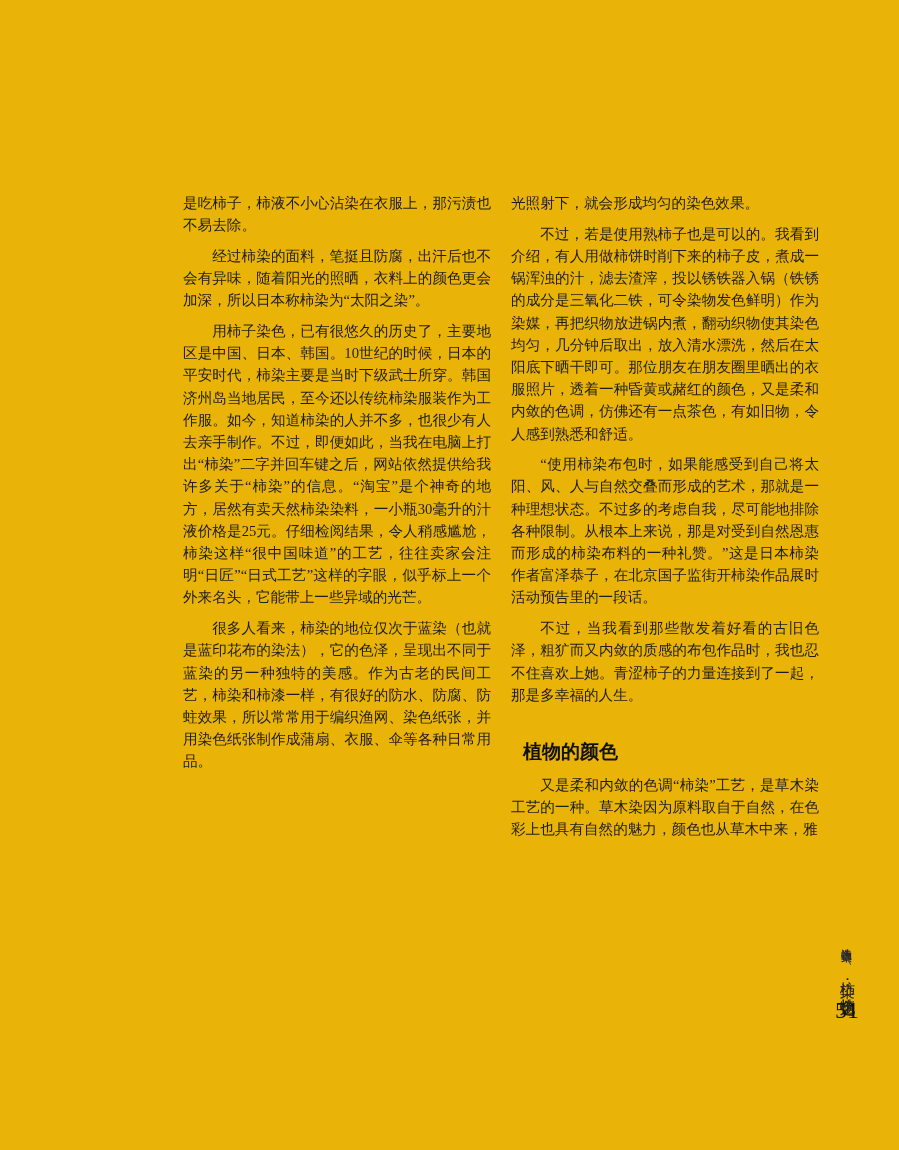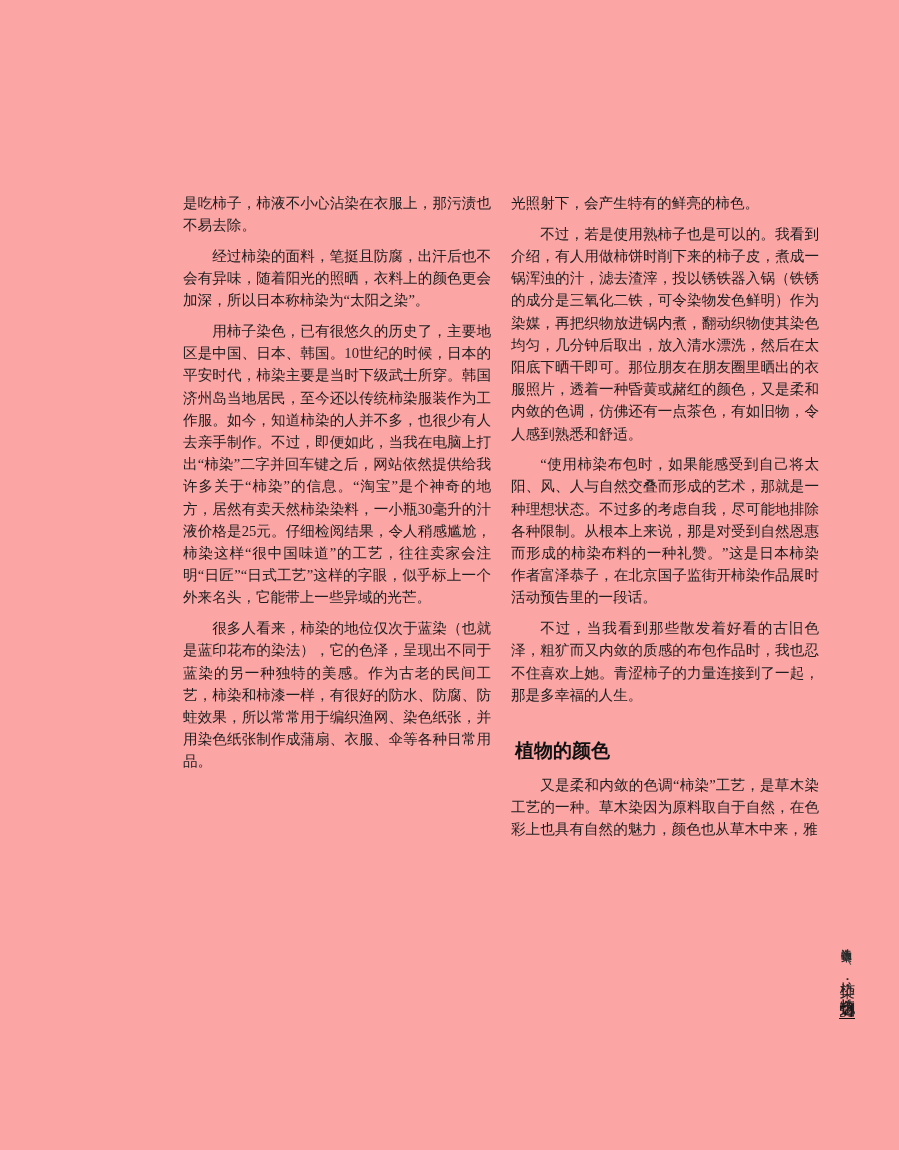--- a/index.html
+++ b/index.html
@@ -5,47 +5,47 @@
   html, body { margin: 0; padding: 0; }
   body {
     width: 899px; height: 1150px;
     background: #ffffff;
     font-family: "Liberation Serif", serif;
     position: relative;
     overflow: hidden;
   }
   .page {
     position: absolute; inset: 0;
-    background: #fca5a5;
+    background: #eab308;
     color: #1d1d1d;
   }
   .col {
     position: absolute;
     top: 192px;
     width: 308px;
     font-size: 14.6px;
     line-height: 22.2px;
     text-align: justify;
     color: #1d1d1d;
   }
   .col-left  { left: 183px; }
   .col-right { left: 511px; }
   .para {
     margin: 8.5px 0 0 0;
     text-indent: 2em;
   }
   .para:first-child { margin-top: 0; }
   .para.no-indent { text-indent: 0; }
   .section-heading {
-    font-family: Liberation Mono, monospace;
+    font-family: Liberation Sans, sans-serif;
     font-weight: bold;
     font-size: 19px;
     line-height: 24px;
     color: #111111;
-    margin: 34px 0 10px 4px;
+    margin: 34px 0 10px 12px;
     text-indent: 0;
   }
   .sidebar {
     position: absolute;
     left: 830px; top: 940px;
     width: 34px;
     display: flex;
     flex-direction: column;
     align-items: center;
     color: #222222;
@@ -66,41 +66,40 @@
     margin: 4px 0 3px 0;
   }
   .vertical-title {
     writing-mode: vertical-rl;
     text-orientation: upright;
     font-size: 15.5px;
     letter-spacing: 0.5px;
     color: #222222;
   }
   .page-number {
-    font-size: 16px;
+    font-size: 24px;
     color: #111111;
-    margin-top: 15px;
+    margin-top: 9px;
     font-family: "Liberation Serif", serif;
-    text-decoration: underline;
   }
 </style>
 </head>
 <body>
 
 <div class="page">
 
   <div class="col col-left">
     <p class="para no-indent">是吃柿子，柿液不小心沾染在衣服上，那污渍也不易去除。</p>
     <p class="para">经过柿染的面料，笔挺且防腐，出汗后也不会有异味，随着阳光的照晒，衣料上的颜色更会加深，所以日本称柿染为“太阳之染”。</p>
     <p class="para">用柿子染色，已有很悠久的历史了，主要地区是中国、日本、韩国。10世纪的时候，日本的平安时代，柿染主要是当时下级武士所穿。韩国济州岛当地居民，至今还以传统柿染服装作为工作服。如今，知道柿染的人并不多，也很少有人去亲手制作。不过，即便如此，当我在电脑上打出“柿染”二字并回车键之后，网站依然提供给我许多关于“柿染”的信息。“淘宝”是个神奇的地方，居然有卖天然柿染染料，一小瓶30毫升的汁液价格是25元。仔细检阅结果，令人稍感尴尬，柿染这样“很中国味道”的工艺，往往卖家会注明“日匠”“日式工艺”这样的字眼，似乎标上一个外来名头，它能带上一些异域的光芒。</p>
     <p class="para">很多人看来，柿染的地位仅次于蓝染（也就是蓝印花布的染法），它的色泽，呈现出不同于蓝染的另一种独特的美感。作为古老的民间工艺，柿染和柿漆一样，有很好的防水、防腐、防蛀效果，所以常常用于编织渔网、染色纸张，并用染色纸张制作成蒲扇、衣服、伞等各种日常用品。</p>
   </div>
 
   <div class="col col-right">
-    <p class="para no-indent">光照射下，会产生特有的鲜亮的柿色。</p>
+    <p class="para no-indent">光照射下，就会形成均匀的染色效果。</p>
     <p class="para">不过，若是使用熟柿子也是可以的。我看到介绍，有人用做柿饼时削下来的柿子皮，煮成一锅浑浊的汁，滤去渣滓，投以锈铁器入锅（铁锈的成分是三氧化二铁，可令染物发色鲜明）作为染媒，再把织物放进锅内煮，翻动织物使其染色均匀，几分钟后取出，放入清水漂洗，然后在太阳底下晒干即可。那位朋友在朋友圈里晒出的衣服照片，透着一种昏黄或赭红的颜色，又是柔和内敛的色调，仿佛还有一点茶色，有如旧物，令人感到熟悉和舒适。</p>
     <p class="para">“使用柿染布包时，如果能感受到自己将太阳、风、人与自然交叠而形成的艺术，那就是一种理想状态。不过多的考虑自我，尽可能地排除各种限制。从根本上来说，那是对受到自然恩惠而形成的柿染布料的一种礼赞。”这是日本柿染作者富泽恭子，在北京国子监街开柿染作品展时活动预告里的一段话。</p>
     <p class="para">不过，当我看到那些散发着好看的古旧色泽，粗犷而又内敛的质感的布包作品时，我也忍不住喜欢上她。青涩柿子的力量连接到了一起，那是多幸福的人生。</p>
     <h2 class="section-heading">植物的颜色</h2>
     <p class="para">又是柔和内敛的色调“柿染”工艺，是草木染工艺的一种。草木染因为原料取自于自然，在色彩上也具有自然的魅力，颜色也从草木中来，雅</p>
   </div>
 
   <div class="sidebar">
     <div class="series-label">造物集</div>
     <div class="slash-divider"></div>

